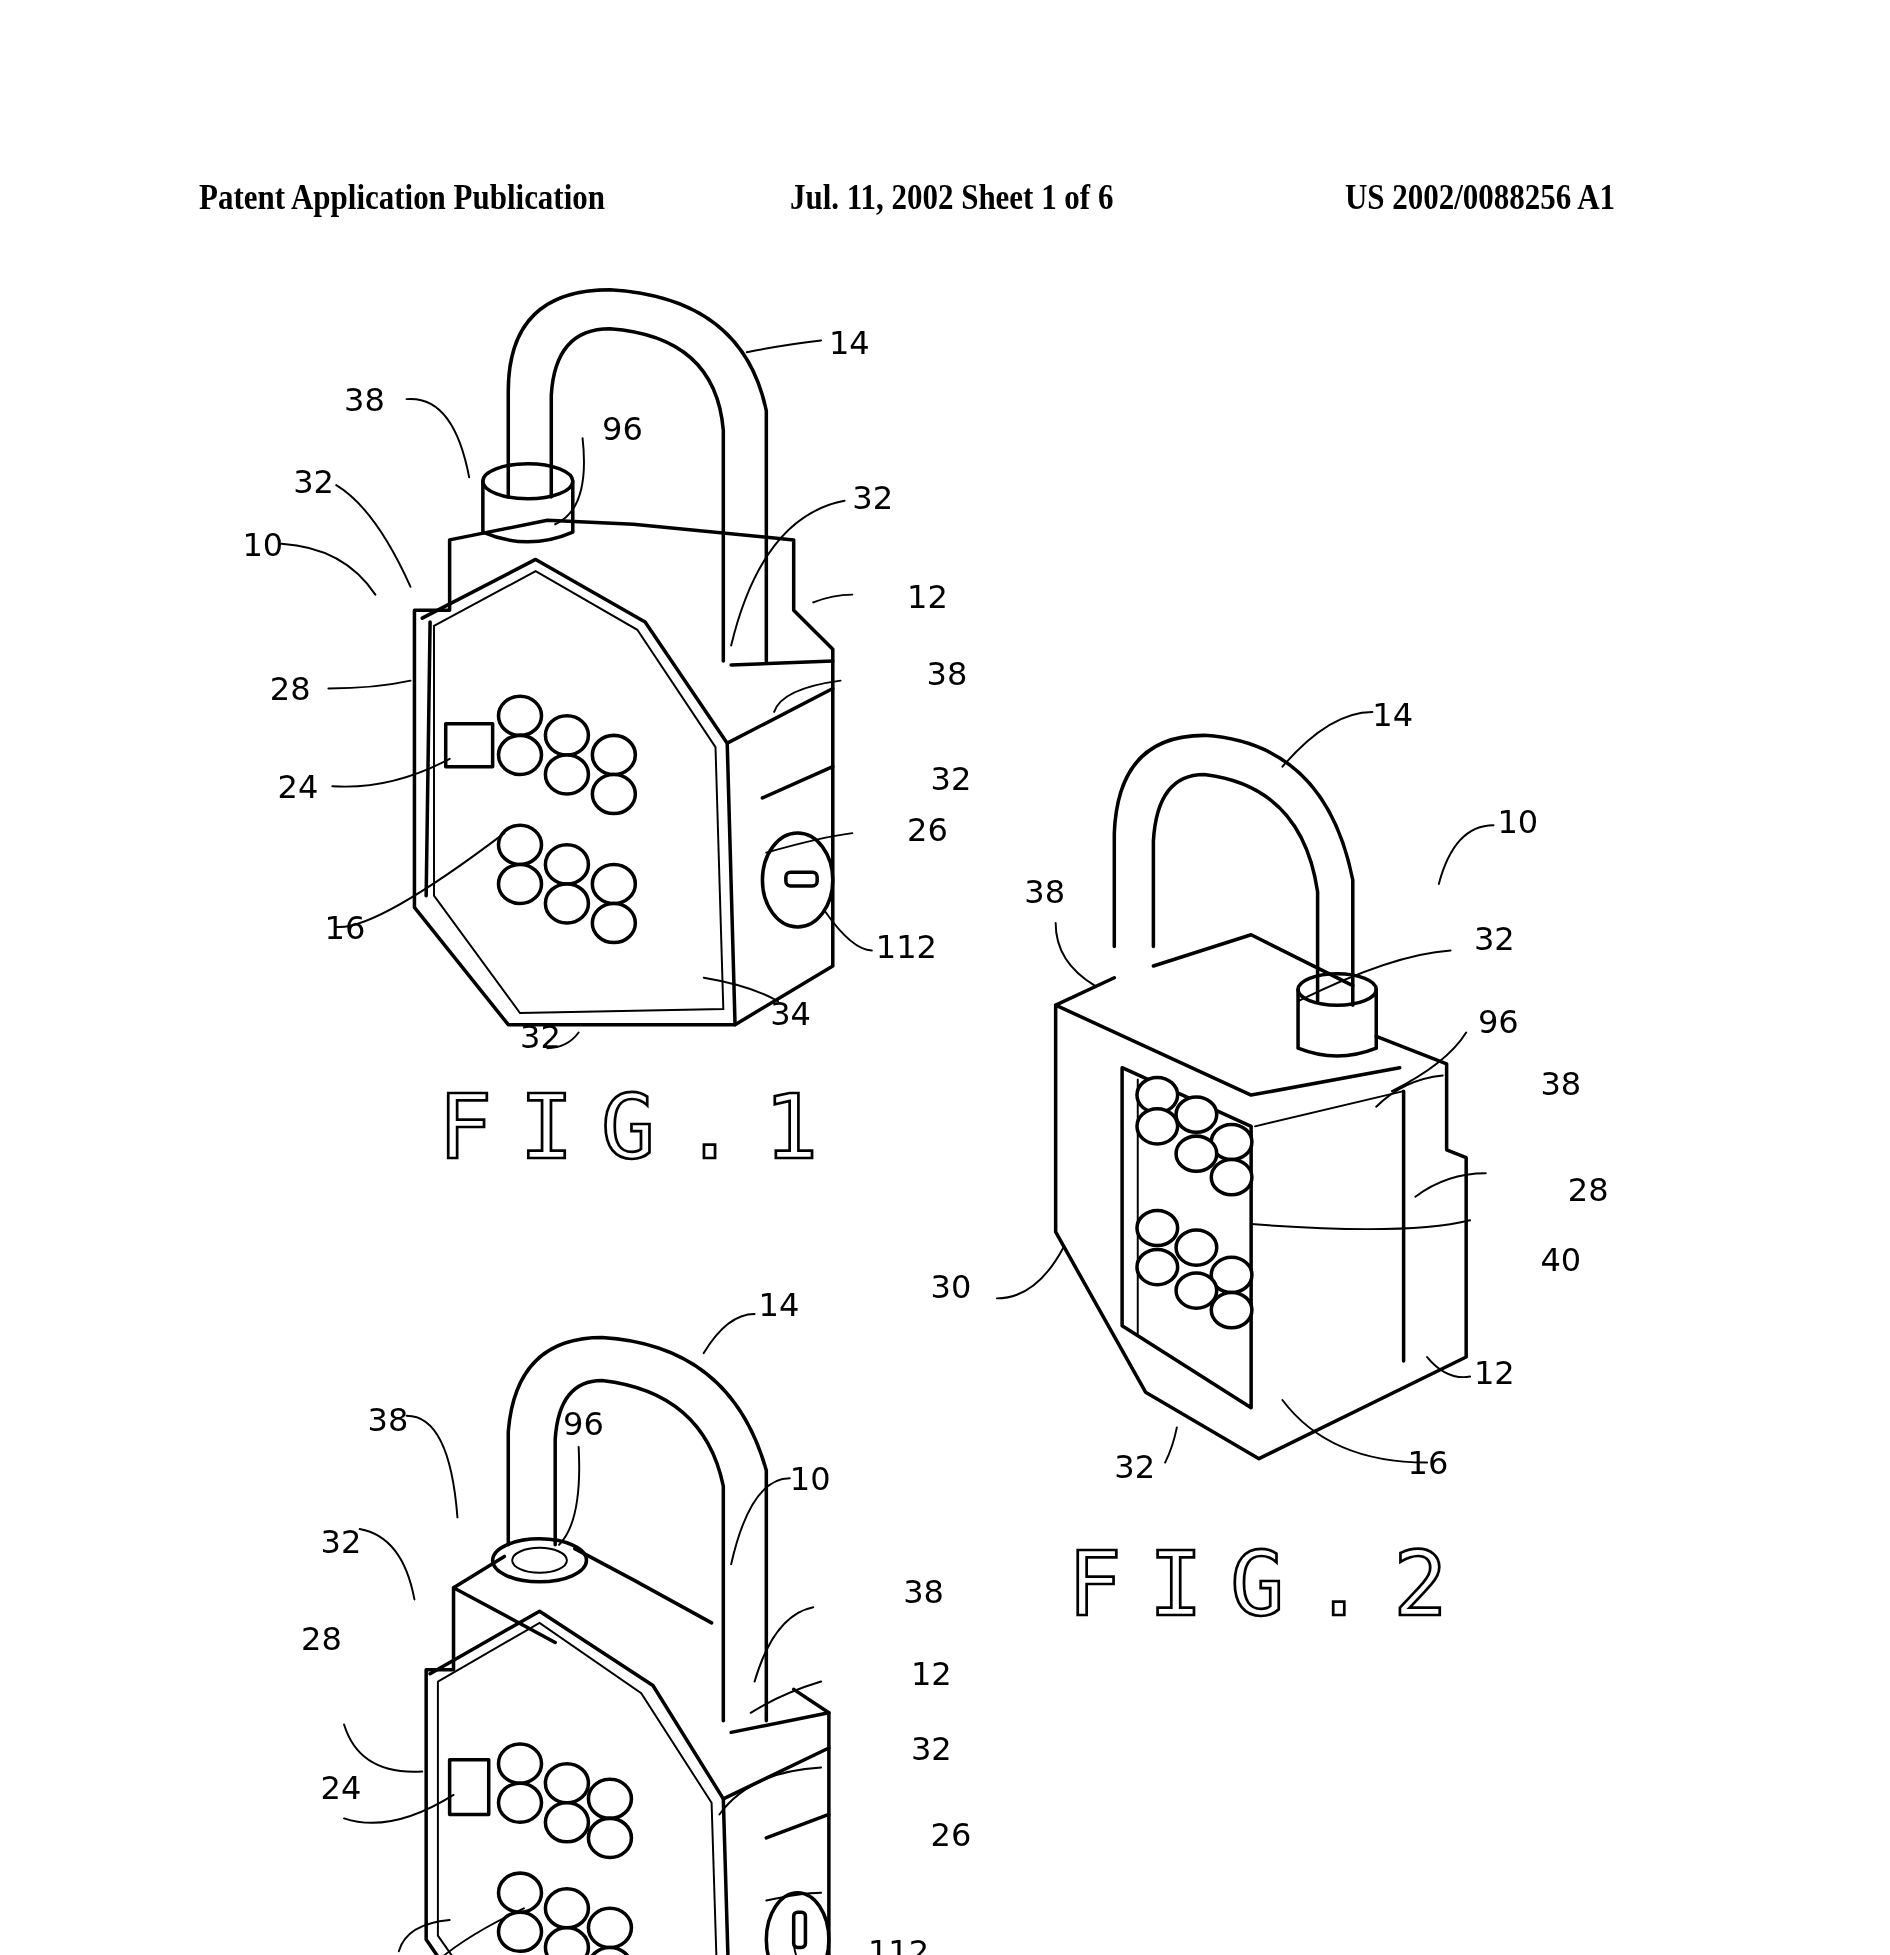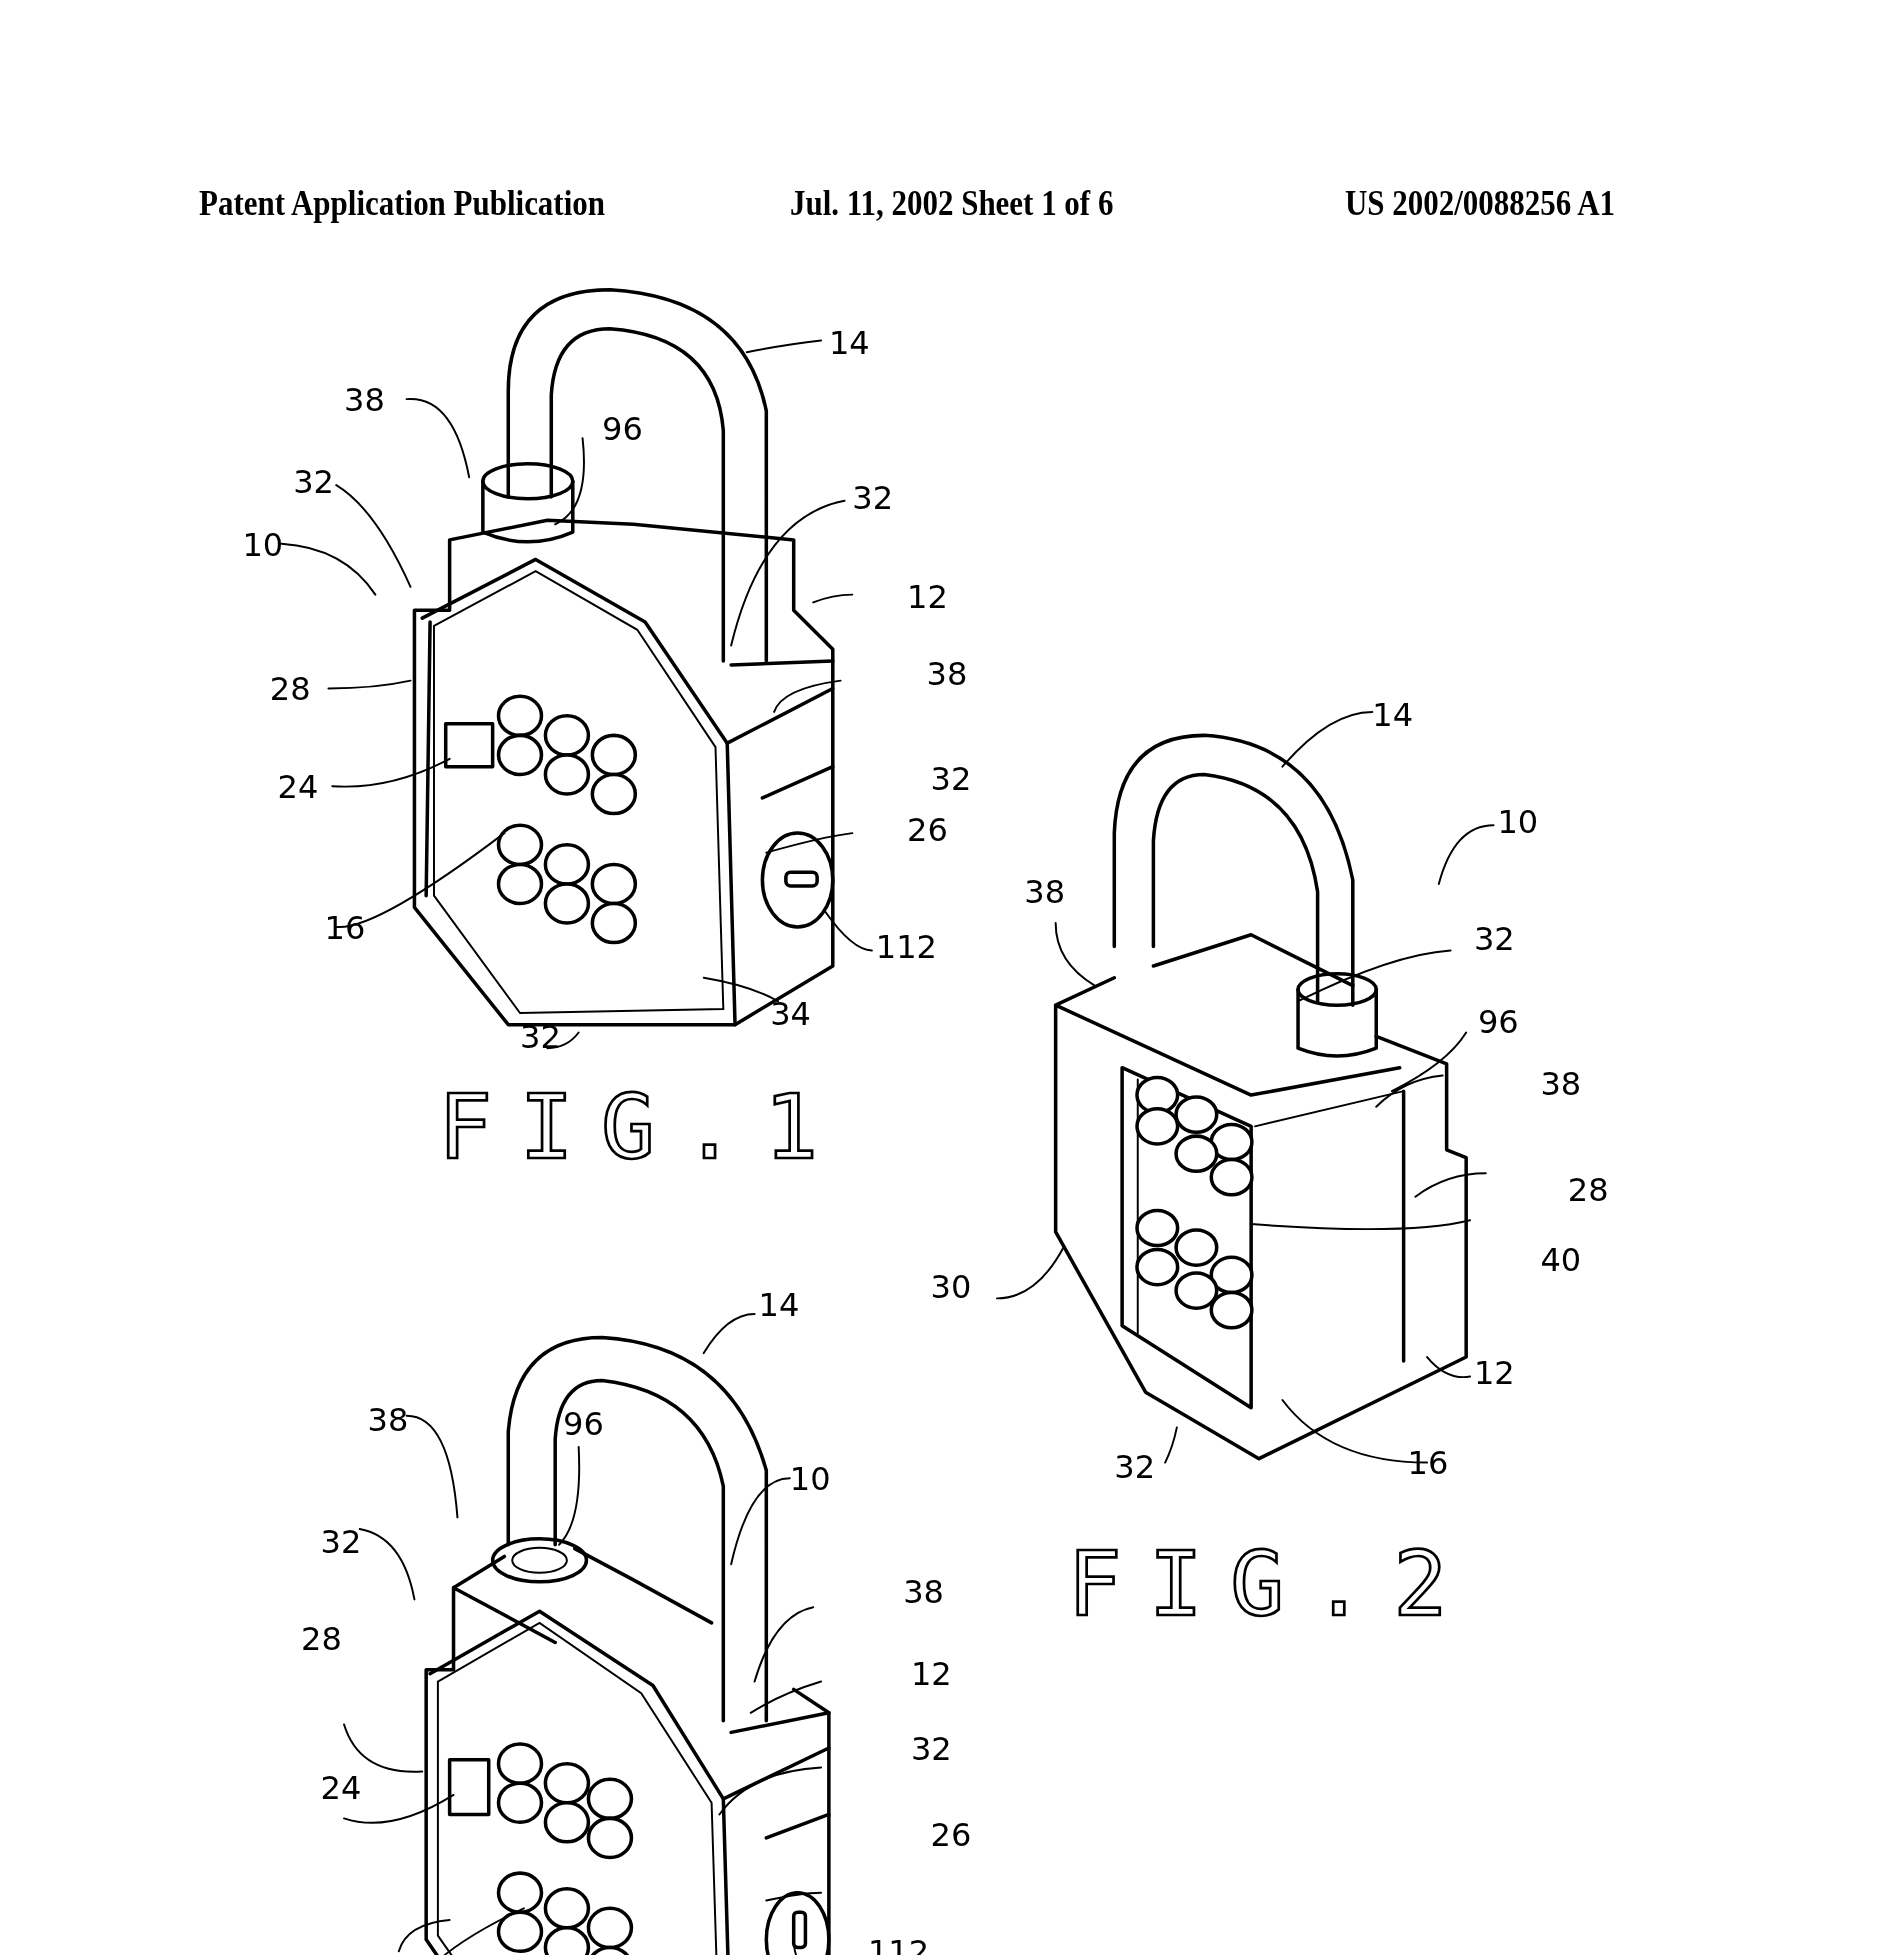--- a/index.html
+++ b/index.html
@@ -1,17 +1,17 @@
 <!DOCTYPE html>
 <html style="font-size:6.3px"><head>
 <meta charset="utf-8">
 <style>
   html, body { margin:0; padding:0; background:#ffffff; }
   body { width:1890px; height:2777px; position:relative; overflow:hidden; font-family:"Liberation Serif", serif; color:#000; }
-  .header { position:absolute; top:182px; left:0; width:1890px; height:55px; }
+  .header { position:absolute; top:176px; left:0; width:1890px; height:55px; }
   .hdr { position:absolute; top:0; font-family:"Liberation Serif", serif; font-weight:bold; font-size:36px; white-space:nowrap; transform:scaleX(0.86); transform-origin:left top; }
   #hdr-left { left:199px; }
   #hdr-mid { left:790px; }
   #hdr-right { left:1345px; }
   svg.sheet { position:absolute; top:0; left:0; }
   .ln { fill:none; stroke:#000; stroke-width:9; stroke-linejoin:round; stroke-linecap:round; }
   .thin { fill:none; stroke:#000; stroke-width:5; stroke-linecap:round; }
   .ref { font-family:"DejaVu Sans", sans-serif; font-size:82px; fill:#000; }
   .figlbl { font-family:"DejaVu Sans Mono", monospace; font-size:230px; fill:none; stroke:#000; stroke-width:7; letter-spacing:70px; }
   .btn { fill:#fff; stroke:#000; stroke-width:9; }

